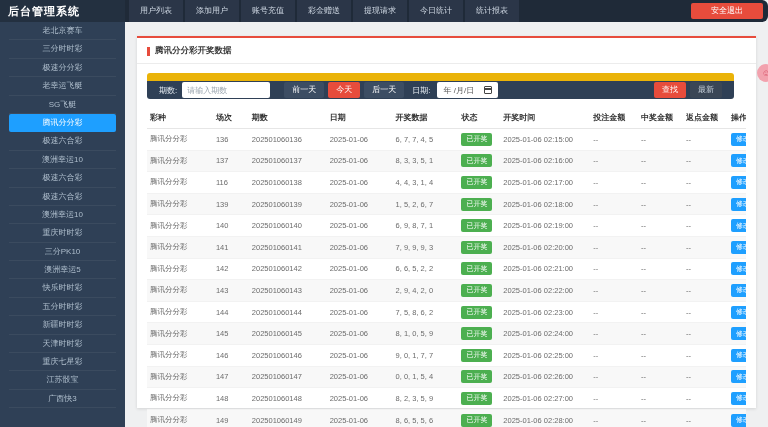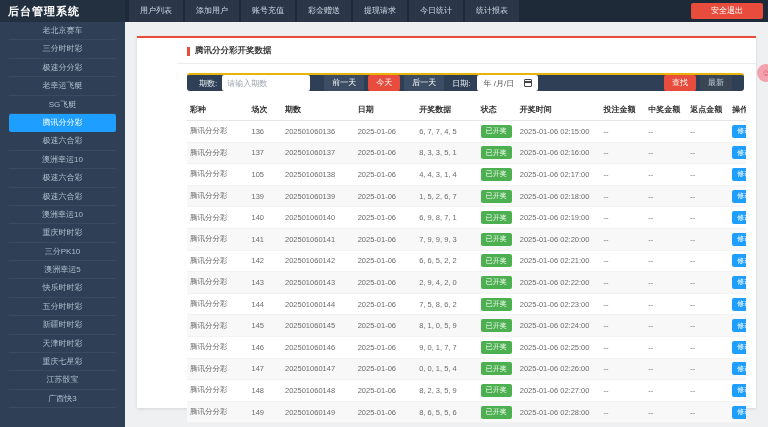--- a/index.html
+++ b/index.html
@@ -1,50 +1,50 @@
 <!DOCTYPE html>
 <html><head>
 <meta charset="utf-8">
 <style>
   * { margin:0; padding:0; box-sizing:border-box; }
   html,body { width:768px; height:427px; overflow:hidden;
     font-family:"Liberation Sans","DejaVu Sans",sans-serif; background:#eff0f1; }
 
   
   .topbar { position:absolute; top:0; left:0; width:768px; height:22px;
-    background:#1f2a38; display:flex; align-items:stretch; z-index:5; }
+    background:#1f2a38; display:flex; align-items:stretch; z-index:5;border-radius:6px; }
   .logo { width:125px; background:#233040; color:#fff; font-size:11px; font-weight:bold;
     line-height:22px; padding-left:8px; letter-spacing:1px; }
   .nav-items { display:flex; align-items:stretch; margin-left:4px; }
   .nav-item { background:#2b3648; color:#cfd8e3; font-size:8px; line-height:22px;
     padding:0 11px; margin-right:2px; cursor:pointer; white-space:nowrap; }
   .logout-btn { position:absolute; right:5px; top:3px; background:#e74c3c; color:#fff;
     font-size:8px; line-height:16px; padding:0 20px; border:none; border-radius:2px; cursor:pointer; }
 
   
   .sidebar { position:absolute; top:22px; left:0; width:125px; height:405px;
     background:#2f4056; overflow:hidden; }
   .side-item { height:18.4px; line-height:18.4px; text-align:center; font-size:8px;
     color:#aebdcc; margin:0 9px; border-bottom:1px solid rgba(255,255,255,0.06);
     cursor:pointer; white-space:nowrap; overflow:hidden; }
   .side-item.active { background:#1e9fff; color:#fff; border-radius:2px; border-bottom-color:transparent; }
 
   
   .main { position:absolute; left:125px; top:22px; width:643px; height:405px;
     background:#eff0f1; padding:14px 12px 0 12px; }
   .card { background:#fff; border-top:2px solid #e74c3c; box-shadow:0 1px 3px rgba(0,0,0,.12);
-    height:372px; position:relative;padding-left:40px; }
+    height:372px; position:relative; }
   .card-title { display:flex; align-items:center; padding:7px 10px 6px 10px;
     border-bottom:1px solid #ececec; }
   .title-bar { width:3px; height:9px; background:#e74c3c; margin-right:5px; }
   .title-text { font-size:8.5px; font-weight:bold; color:#3a3a3a; }
 
   
-  .filter { margin:9px 12px 8px 10px; background:#2f4056; border-top:2px solid #eab308;
-    border-radius:3px; height:18px; display:flex; align-items:center; padding:0 8px; }
+  .filter { margin:9px 22px 8px 10px; background:#2f4056; border-top:8px solid #eab308;
+    border-radius:3px; height:26px; display:flex; align-items:center; padding:0 8px; }
   .f-label { color:#e8eef4; font-size:8px; margin:0 5px 0 4px; white-space:nowrap; }
   .f-input { width:88px; height:16px; border:none; border-radius:2px; font-size:8px;
     padding:0 5px; color:#333; background:#fff; }
   .f-input::placeholder { color:#9aa5af; }
   .day-group { display:flex; margin-left:14px; }
   .f-btn { font-size:8px; color:#fff; border:none; border-radius:2px; height:16px;
     line-height:16px; padding:0 8px; margin-right:4px; cursor:pointer; background:#3c4d63; }
   .f-btn.red { background:#e74c3c; }
   .date-box { display:flex; align-items:center; background:#fff; border-radius:2px;
     height:16px; padding:0 6px; margin-left:2px; }
@@ -184,21 +184,21 @@
               <td>8, 3, 3, 5, 1</td>
               <td><span class="badge">已开奖</span></td>
               <td>2025-01-06 02:16:00</td>
               <td>--</td>
               <td>--</td>
               <td>--</td>
               <td><span class="btn-edit">修改</span></td>
             </tr>
             <tr>
               <td>腾讯分分彩</td>
-              <td>105</td>
+              <td>116</td>
               <td>202501060138</td>
               <td>2025-01-06</td>
               <td>4, 4, 3, 1, 4</td>
               <td><span class="badge">已开奖</span></td>
               <td>2025-01-06 02:17:00</td>
               <td>--</td>
               <td>--</td>
               <td>--</td>
               <td><span class="btn-edit">修改</span></td>
             </tr>

